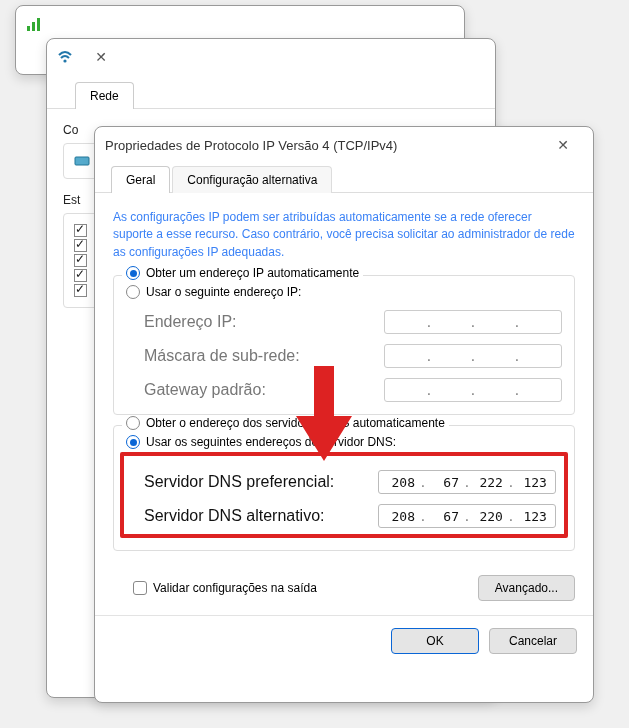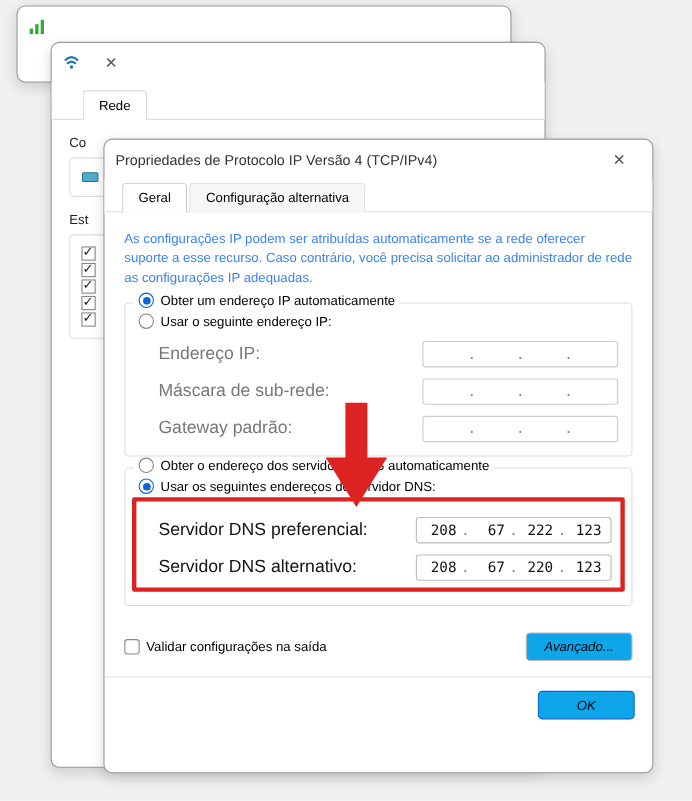--- a/index.html
+++ b/index.html
@@ -134,30 +134,30 @@
       border-radius: 2px;
       padding: 6px 8px;
       margin-left: -6px;
       margin-right: -6px;
     }
     .validate-row {
       display: flex;
       align-items: center;
       justify-content: space-between;
       margin-top: 24px;
+      margin-left: 20px;
     }
     .chk { width: 14px; height: 14px; border: 1px solid #888; border-radius: 3px; }
     .btn {
       padding: 5px 16px;
       border: 1px solid #bbb;
       border-radius: 4px;
-      background: #0ea5e9;
+      background: #e5e5e5;
       font-size: 12px;
       cursor: pointer;
-      font-style: italic;
     }
     .btn.primary { border-color: #0a66d6; }
     .dialog-buttons {
       border-top: 1px solid #e3e3e3;
       padding: 12px 16px;
       display: flex;
       justify-content: flex-end;
       gap: 10px;
     }
     .btn.fixed { width: 88px; text-align: center; }
@@ -332,18 +332,19 @@
     <div class="validate-row">
       <div style="display:flex;align-items:center;gap:6px;">
         <span class="chk"></span>
         <span>Validar configurações na saída</span>
       </div>
       <button class="btn">Avançado...</button>
     </div>
   </div>
   <div class="dialog-buttons">
     <button class="btn primary fixed">OK</button>
+    <button class="btn fixed">Cancelar</button>
   </div>
 </div>
 
 <svg class="arrow" width="60" height="100" viewBox="0 0 60 100">
   <path d="M20 0 H40 V50 H58 L30 95 L2 50 H20 Z" fill="#d22"></path>
 </svg>
 
 </body></html>

